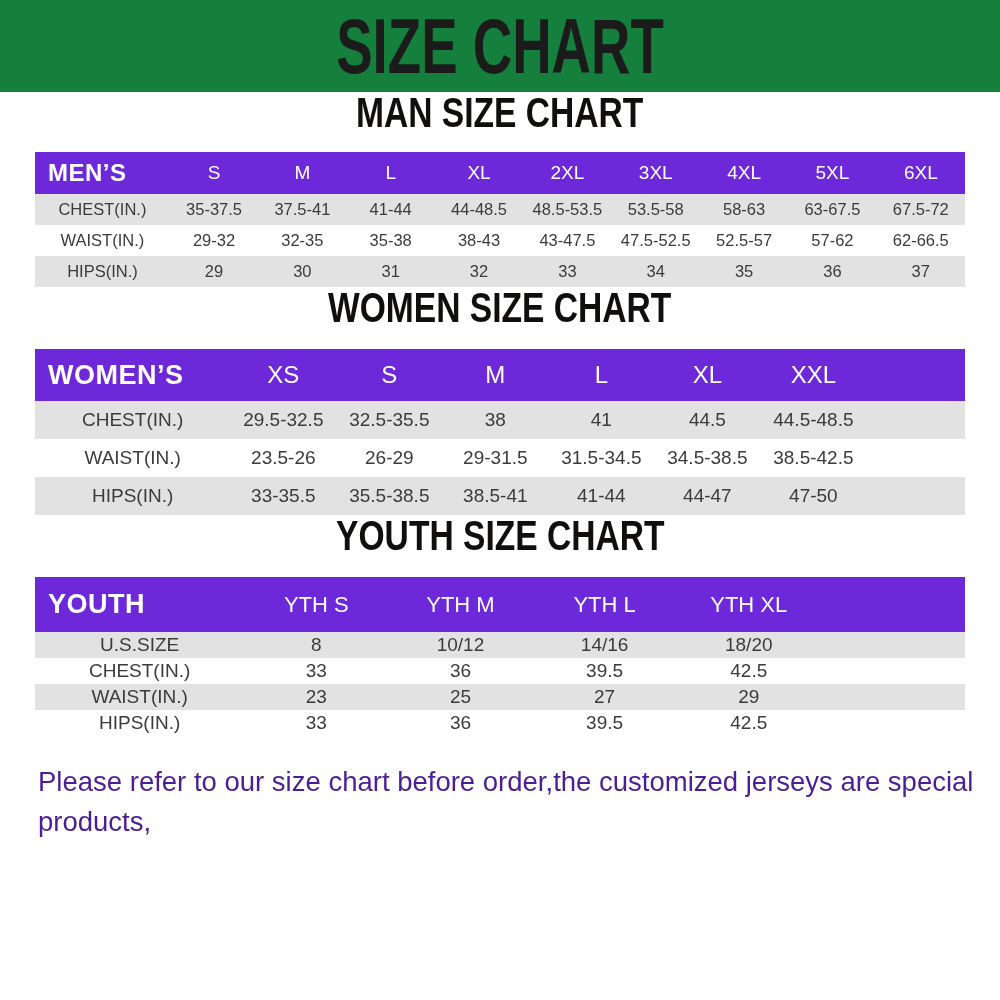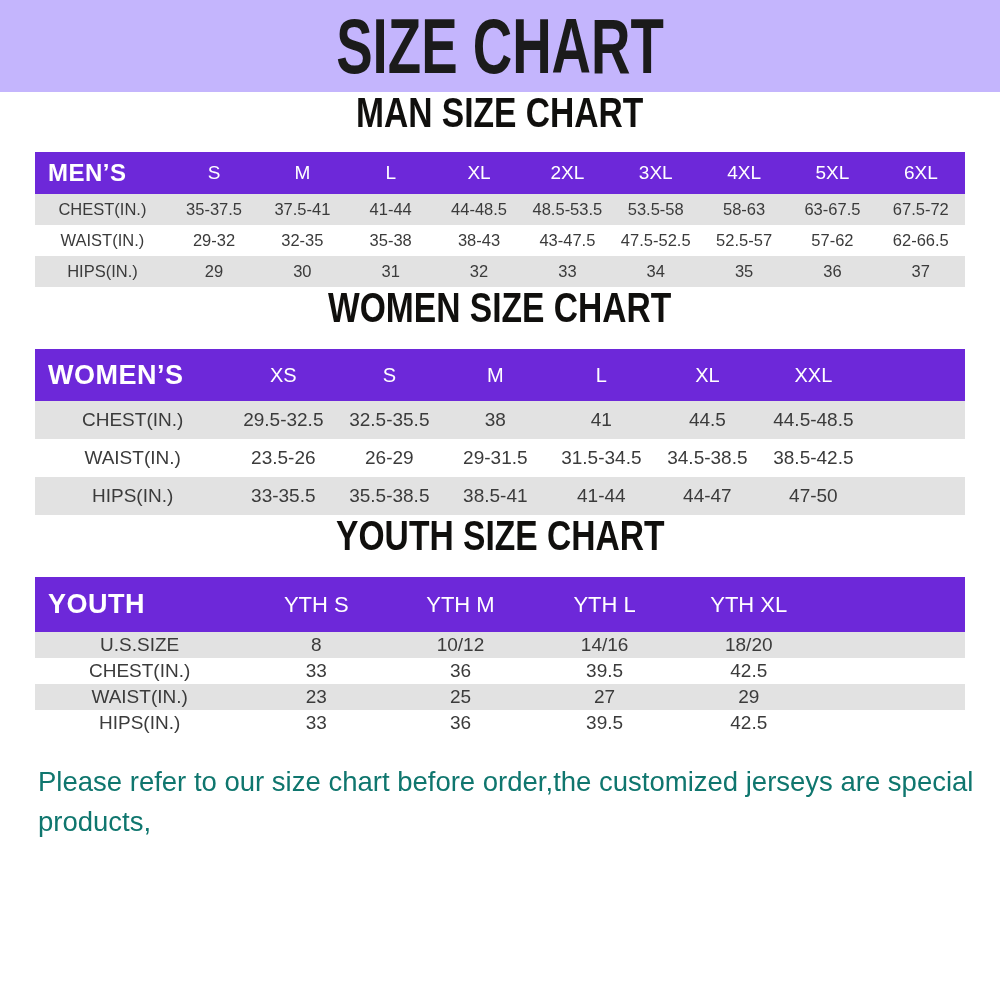--- a/index.html
+++ b/index.html
@@ -3,21 +3,21 @@
 <meta charset="utf-8">
 <style>
   * { box-sizing: border-box; }
   html, body { margin: 0; padding: 0; }
   body {
     width: 1000px; height: 1000px; background: #ffffff;
     font-family: "Liberation Sans", sans-serif;
     overflow: hidden;
   }
   .banner {
-    height: 92px; background: #c4b5fd;
+    height: 92px; background: #15803d;
     display: flex; align-items: center; justify-content: center;
   }
   .banner .title {
     font-size: 78px; font-weight: bold; color: #1b1b1b;
     display: inline-block; transform: scaleX(0.70); transform-origin: center;
     white-space: nowrap; letter-spacing: 0px; line-height: 1;
   }
   h2.section-heading {
     margin: 0; text-align: center; color: #100f0d;
     font-weight: bold; line-height: 1; height: 44px;
@@ -46,32 +46,32 @@
   tbody tr.alt { background: #e2e2e2; }
 
   .tbl-men thead tr   { height: 42px; }
   .tbl-men thead th.corner { font-size: 24px; }
   .tbl-men thead th   { font-size: 19px; }
   .tbl-men tbody tr   { height: 31px; }
   .tbl-men tbody td   { font-size: 16.5px; }
 
   .tbl-women thead tr { height: 52px; }
   .tbl-women thead th.corner { font-size: 27px; }
-  .tbl-women thead th { font-size: 20px; }
+  .tbl-women thead th { font-size: 24px; }
   .tbl-women tbody tr { height: 38px; }
   .tbl-women tbody td { font-size: 19px; }
 
   .tbl-youth thead tr { height: 55px; margin-left: 24px; }
   .tbl-youth thead th.corner { font-size: 27px; }
   .tbl-youth thead th { font-size: 22px; }
   .tbl-youth tbody tr { height: 26px; }
   .tbl-youth tbody td { font-size: 19px; }
 
   .note {
-    margin: 26px 0 0 38px; color: #0f766e;
+    margin: 26px 0 0 38px; color: #4c1d95;
     font-size: 27.5px; line-height: 40px; font-weight: normal;
   }
 </style>
 </head>
 <body>
 
 <div class="banner">
   <span class="title">SIZE CHART</span>
 </div>
 

